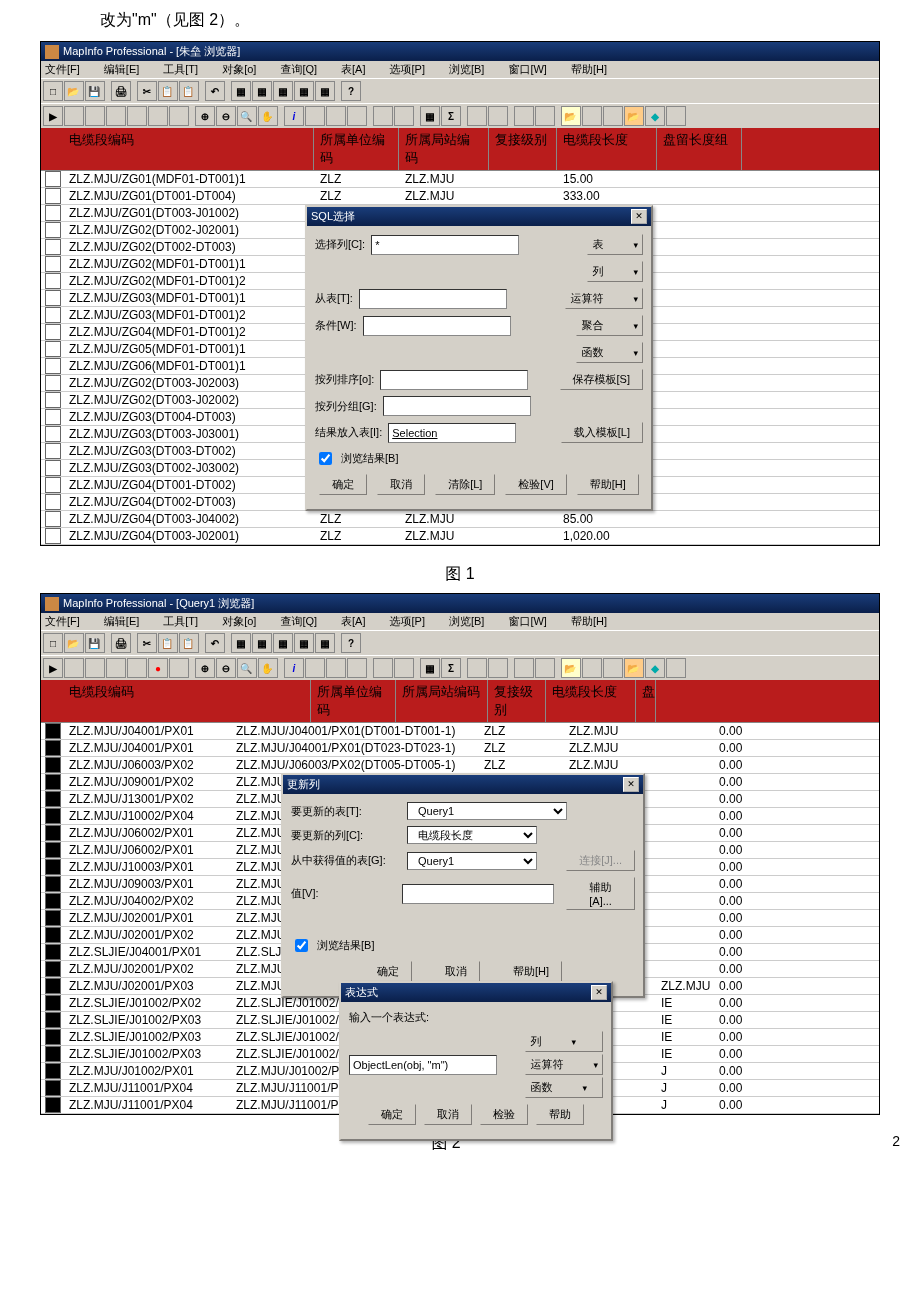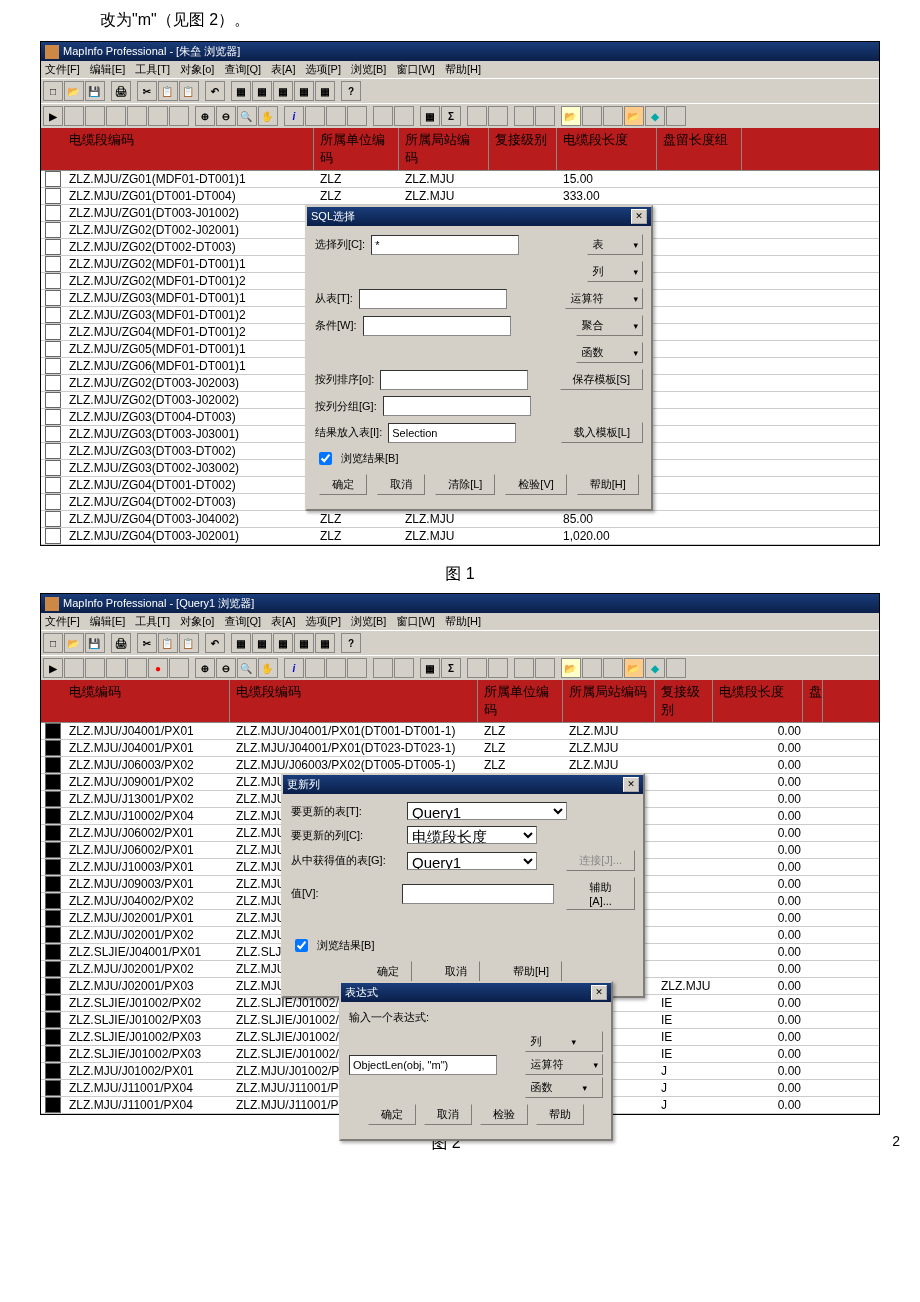--- a/index.html
+++ b/index.html
@@ -1,20 +1,20 @@
 <!DOCTYPE html>
 <html><head>
 <meta charset="utf-8">
 <style>
 body{margin:0;font-family:SimSun,"Microsoft YaHei",Arial,sans-serif;font-size:12px;background:#fff;color:#000;width:920px}
 .page-text{padding:10px 0 10px 100px;font-size:16px}
 .app-window{margin:0 auto 10px auto;width:838px;border:1px solid #000}
 .titlebar{background:linear-gradient(#1a3d7a,#0a1f4a);color:#fff;padding:2px 4px;font-size:11px;display:flex;align-items:center}
 .titlebar-icon{width:14px;height:14px;background:#c84;margin-right:4px}
-.menubar{background:#d4d0c8;padding:1px 4px;font-size:11px;display:flex;gap:10px}
+.menubar{background:#d4d0c8;padding:1px 4px;font-size:11px;display:flex;gap:24px}
 .toolbar{background:#d4d0c8;padding:2px;display:flex;gap:1px;flex-wrap:wrap;border-top:1px solid #fff}
 .tb{width:18px;height:18px;border:1px solid #888;background:#d4d0c8;display:inline-flex;align-items:center;justify-content:center;font-size:10px;font-weight:bold}
 .tb.sep{border:none;width:4px}
 .grid{background:#fff}
 .grid-header{display:flex;background:#b91c1c;border-bottom:1px solid #888}
 .gh{border-right:1px solid #888;padding:3px 6px;font-size:13px;font-weight:normal;box-sizing:border-box}
 .grid-body{position:relative}
 .grid-row{display:flex;border-bottom:1px solid #ccc;height:16px;align-items:center}
 .row-marker{width:14px;height:14px;border:1px solid #666;margin:0 4px;flex-shrink:0;background:#fff}
 .row-marker.black{background:#000}
@@ -22,26 +22,26 @@
 .dialog{position:absolute;background:#d4d0c8;border:2px outset #d4d0c8;font-size:11px;box-shadow:2px 2px 3px rgba(0,0,0,0.3)}
 .dlg-title{background:linear-gradient(#1a3d7a,#0a1f4a);color:#fff;padding:2px 4px;display:flex;justify-content:space-between}
 .dlg-close{width:14px;height:13px;background:#d4d0c8;color:#000;text-align:center;font-size:9px;line-height:13px;border:1px outset #fff}
 .dlg-body{padding:8px}
 .dlg-row{display:flex;align-items:center;margin-bottom:6px;gap:6px}
 .dlg-label{white-space:nowrap}
 .dlg-input{border:1px inset #888;background:#fff;height:18px;padding:0 3px;font-size:11px}
 .dlg-btn{border:1px outset #d4d0c8;background:#d4d0c8;padding:2px 12px;font-size:11px}
 .dlg-dd{border:1px outset #d4d0c8;background:#d4d0c8;padding:2px 4px;display:flex;align-items:center;gap:30px}
 .dlg-dd::after{content:"▾";font-size:9px}
-.dlg-select{border:1px inset #888;background:#fff;height:18px;font-size:15px;padding:0 0}
+.dlg-select{border:1px inset #888;background:#fff;height:18px;font-size:11px;padding:0 6px}
 .caption{text-align:center;font-size:16px;padding:8px 0}
 .page-num{float:right;padding-right:20px;font-size:14px}
 .fig2{position:relative}
 .c1a{width:251px}.c2a{width:85px}.c3a{width:90px}.c4a{width:68px}.c5a{width:100px;text-align:left}.c6a{width:85px}
-.c1b{width:167px}.c2b{width:248px}.c3b{width:85px}.c4b{width:92px}.c5b{width:58px}.c6b{width:90px;text-align:right}.c7b{width:20px}
+.c1b{width:167px}.c2b{width:248px}.c3b{width:85px}.c4b{width:92px}.c5b{width:58px}.c6b{width:90px;text-align:left}.c7b{width:20px}
 </style>
 </head>
 <body>
 
 <div class="page-text">改为"m"（见图 2）。</div>
 
 <div class="app-window">
   <div class="titlebar">
       <span class="titlebar-icon"></span>
       <span>MapInfo Professional - [朱垒 浏览器]</span>
@@ -166,21 +166,21 @@
               <input class="dlg-input" style="width: 140px;">
               <span style="flex:1"></span>
               <button class="dlg-btn">保存模板[S]</button>
             </div>
           <div class="dlg-row">
               <span class="dlg-label">按列分组[G]:</span>
               <input class="dlg-input" style="width: 140px;">
             </div>
           <div class="dlg-row">
               <span class="dlg-label">结果放入表[I]:</span>
-              <input class="dlg-input" style="width: 120px;" value="Selection">
+              <input class="dlg-input" style="width: 120px; text-decoration: underline;" value="Selection">
               <span style="flex:1"></span>
               <button class="dlg-btn">载入模板[L]</button>
             </div>
           <div class="dlg-row">
               <input type="checkbox" checked="" style="">
               <span>浏览结果[B]</span>
             </div>
           <div class="dlg-row" style="justify-content:center;gap:10px">
             <button class="dlg-btn">确定</button>
             <button class="dlg-btn">取消</button>
@@ -465,21 +465,20 @@
       <span class="tb" style="background:#ffc">📂</span>
       <span class="tb"></span>
       <span class="tb"></span>
       <span class="tb" style="background:#fc8">📂</span>
       <span class="tb" style="color:#0aa">◆</span>
       <span class="tb"></span>
   </div>
   <div class="grid">
     <div class="grid-header">
       <div style="width:22px"></div>
-      <div class="gh c1b">电缆编码</div>
       <div class="gh c2b">电缆段编码</div>
       <div class="gh c3b">所属单位编码</div>
       <div class="gh c4b">所属局站编码</div>
       <div class="gh c5b">复接级别</div>
       <div class="gh c6b" style="text-align:left">电缆段长度</div>
       <div class="gh c7b">盘</div>
     </div>
     <div class="grid-body" id="grid2-body">
 
       <div class="dialog" style="top:50px;left:240px;width:360px">

